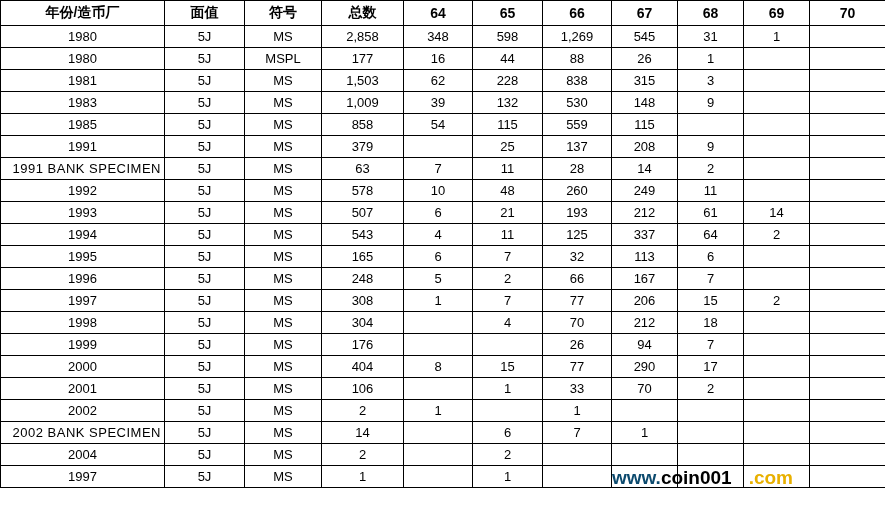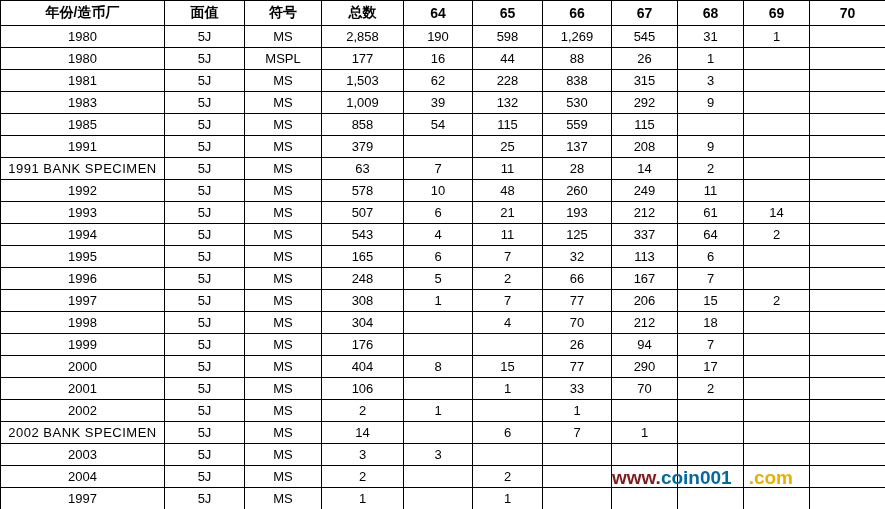--- a/index.html
+++ b/index.html
@@ -52,36 +52,37 @@
   col.c7 { width: 66px; }
   col.c8 { width: 66px; }
   col.c9 { width: 66px; }
   col.c10 { width: 76px; }
 
   .cell-year {
     font-size: 13px;
   }
   .cell-year.special {
     letter-spacing: 0.5px;
+    text-align: right;
   }
   .num {
     font-size: 13px;
   }
   .watermark {
     position: absolute;
     right: 8px;
     bottom: 20px;
     font-family: "Liberation Sans", sans-serif;
     font-size: 19px;
     font-weight: bold;
     letter-spacing: 0px;
     pointer-events: none;
   }
-  .watermark .w1 { color: #7f1d1d; }
-  .watermark .w2 { color: #0369a1; }
+  .watermark .w1 { color: #0c4a6e; }
+  .watermark .w2 { color: #000000; }
   .watermark .w3 { color: #e8b000; margin-left: 17px; }
 </style>
 </head>
 <body>
 
 <div class="sheet">
   <table class="grid">
     <colgroup>
       <col class="c0">
         <col class="c1">
@@ -109,21 +110,21 @@
         <th>69</th>
         <th>70</th>
       </tr>
     </thead>
     <tbody id="table-body">
         <tr>
           <td class="cell-year">1980</td>
           <td class="num">5J</td>
           <td class="num">MS</td>
           <td class="num">2,858</td>
-          <td class="num">190</td>
+          <td class="num">348</td>
           <td class="num">598</td>
           <td class="num">1,269</td>
           <td class="num">545</td>
           <td class="num">31</td>
           <td class="num">1</td>
           <td class="num"></td>
         </tr>
         <tr>
           <td class="cell-year">1980</td>
           <td class="num">5J</td>
@@ -151,21 +152,21 @@
           <td class="num"></td>
         </tr>
         <tr>
           <td class="cell-year">1983</td>
           <td class="num">5J</td>
           <td class="num">MS</td>
           <td class="num">1,009</td>
           <td class="num">39</td>
           <td class="num">132</td>
           <td class="num">530</td>
-          <td class="num">292</td>
+          <td class="num">148</td>
           <td class="num">9</td>
           <td class="num"></td>
           <td class="num"></td>
         </tr>
         <tr>
           <td class="cell-year">1985</td>
           <td class="num">5J</td>
           <td class="num">MS</td>
           <td class="num">858</td>
           <td class="num">54</td>
@@ -347,33 +348,20 @@
         </tr>
         <tr>
           <td class="cell-year special">2002 BANK SPECIMEN</td>
           <td class="num">5J</td>
           <td class="num">MS</td>
           <td class="num">14</td>
           <td class="num"></td>
           <td class="num">6</td>
           <td class="num">7</td>
           <td class="num">1</td>
-          <td class="num"></td>
-          <td class="num"></td>
-          <td class="num"></td>
-        </tr>
-        <tr>
-          <td class="cell-year">2003</td>
-          <td class="num">5J</td>
-          <td class="num">MS</td>
-          <td class="num">3</td>
-          <td class="num">3</td>
-          <td class="num"></td>
-          <td class="num"></td>
-          <td class="num"></td>
           <td class="num"></td>
           <td class="num"></td>
           <td class="num"></td>
         </tr>
         <tr>
           <td class="cell-year">2004</td>
           <td class="num">5J</td>
           <td class="num">MS</td>
           <td class="num">2</td>
           <td class="num"></td>

